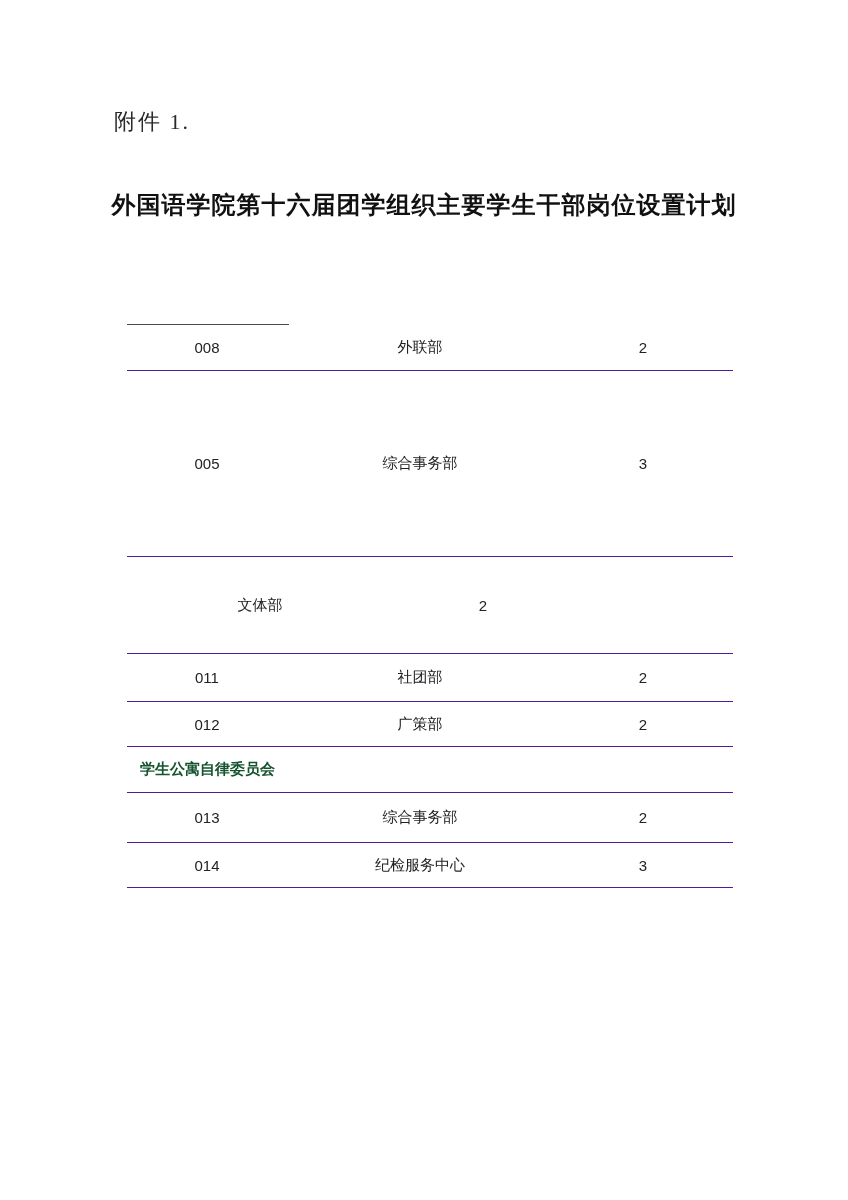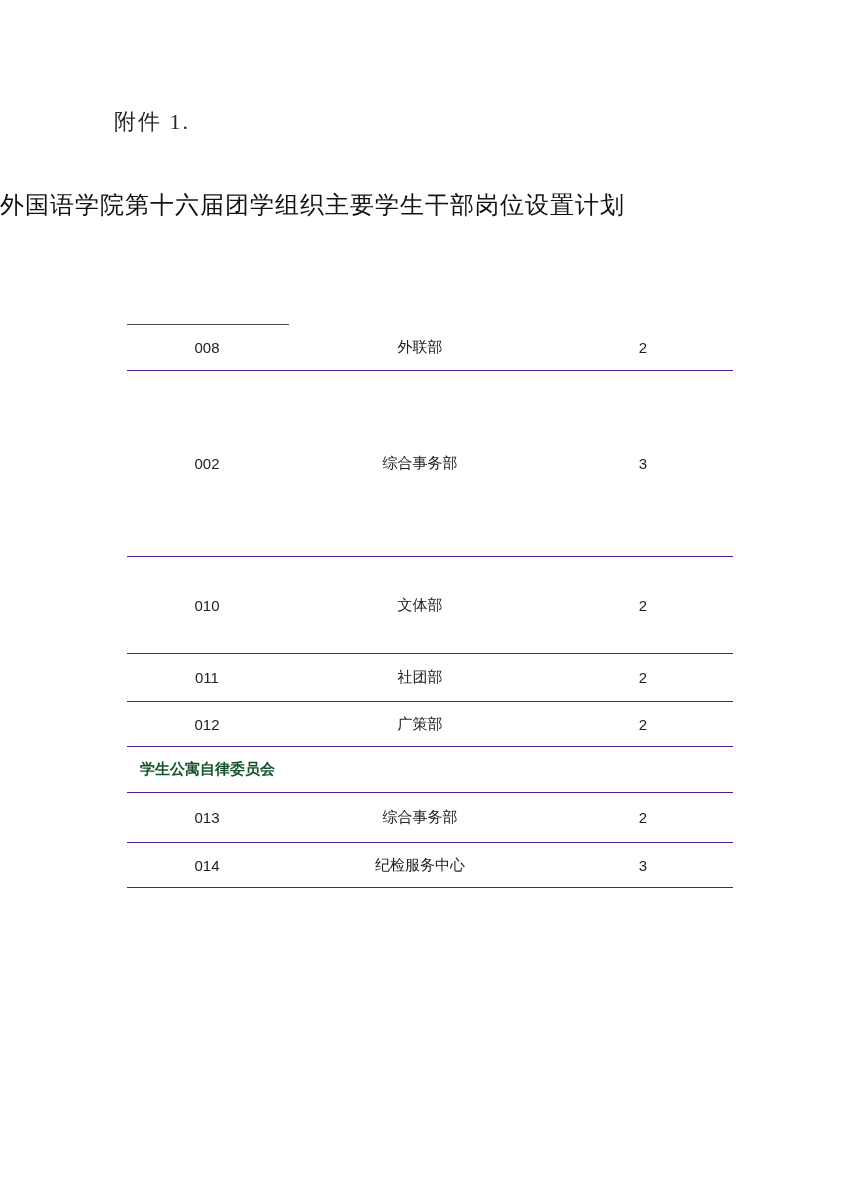--- a/index.html
+++ b/index.html
@@ -19,22 +19,23 @@
     font-family: "Liberation Serif", "DejaVu Serif", serif;
     font-size: 22px;
     color: #2a2a2a;
     letter-spacing: 2px;
   }
   .doc-title {
     position: absolute;
     left: 0;
     top: 189px;
     width: 100%;
+    text-align: center;
     font-size: 24px;
-    font-weight: normal;
+    font-weight: bold;
     color: #111111;
     letter-spacing: 1px;
   }
   .positions-table {
     position: absolute;
     left: 127px;
     top: 324px;
     width: 606px;
   }
   .partial-top-line {
@@ -79,26 +80,25 @@
 
 <div class="positions-table">
   <div class="partial-top-line"></div>
 
 <div class="trow data-row" style="height: 47px;">
       <div class="cell code-cell">008</div>
       <div class="cell dept-cell">外联部</div>
       <div class="cell count-cell">2</div>
     </div>
     <div class="trow data-row" style="height: 186px;">
-      <div class="cell code-cell">002</div>
+      <div class="cell code-cell">005</div>
       <div class="cell dept-cell">综合事务部</div>
       <div class="cell count-cell">3</div>
     </div>
     <div class="trow data-row" style="height: 97px;">
-      <div class="cell code-cell">010</div>
       <div class="cell dept-cell">文体部</div>
       <div class="cell count-cell">2</div>
     </div>
     <div class="trow data-row" style="height: 48px;">
       <div class="cell code-cell">011</div>
       <div class="cell dept-cell">社团部</div>
       <div class="cell count-cell">2</div>
     </div>
     <div class="trow data-row" style="height: 45px;">
       <div class="cell code-cell">012</div>

